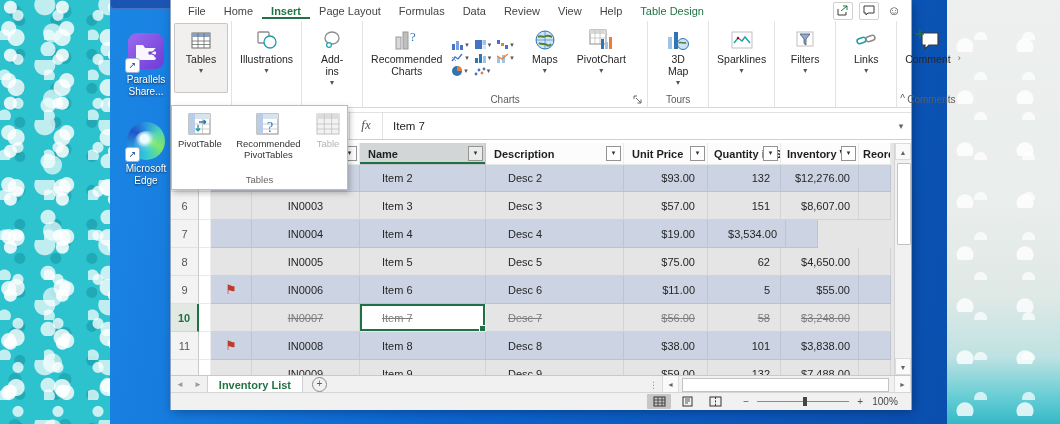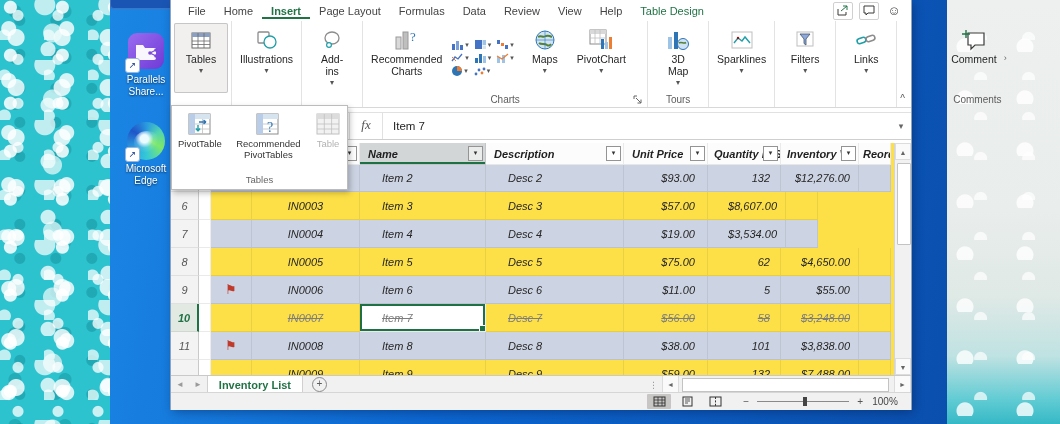--- a/index.html
+++ b/index.html
@@ -62,21 +62,21 @@
   .collapse{position:absolute;right:6px;bottom:3px;font-size:10px;color:#555;cursor:pointer;}
 
   
   .fbar{position:absolute;left:0;top:112px;right:0;height:26px;background:#fff;border-top:1px solid #e1e1e1;border-bottom:1px solid #cfcfcf;display:flex;align-items:center;}
   .namebox{width:178px;height:100%;border-right:1px solid #e1e1e1;}
   .fx{width:32px;text-align:center;font-style:italic;font-family:"Liberation Serif","DejaVu Serif",serif;color:#555;font-size:13px;border-right:1px solid #e1e1e1;align-self:stretch;line-height:24px;}
   .finput{flex:1;padding-left:10px;color:#1f1f1f;font-size:11.5px;}
   .fchev{width:20px;text-align:center;color:#666;font-size:9px;cursor:pointer;}
 
   
-  .sheet{position:absolute;left:0;top:143px;width:737px;height:232px;overflow:hidden;background:#fde047;font-style:italic;}
+  .sheet{position:absolute;left:0;top:143px;width:737px;height:232px;overflow:hidden;background:#e5e5e5;}
   .srow{display:flex;height:28px;}
   .srow.hdr{height:22px;}
   .srow.r5{height:27px;}
   .cell{box-sizing:border-box;border-right:1px solid rgba(0,0,0,.07);border-bottom:1px solid rgba(0,0,0,.08);display:flex;align-items:center;overflow:hidden;white-space:nowrap;}
   .c-gut{width:28px;background:#f3f3f3;justify-content:center;color:#555;border-right:1px solid #c9c9c9;}
   .c-a{width:12px;background:#fff;}
   .c-flag{width:41px;justify-content:center;}
   .c-id{width:108px;justify-content:center;}
   .c-name{width:126px;padding-left:22px;position:relative;}
   .c-desc{width:138px;padding-left:22px;}
@@ -431,21 +431,21 @@
                 </g>
               </svg>
             </span>
           <span class="blabel">Links</span>
           <span class="caret">▾</span>
         </div>
       </div>
       <div class="glabel"></div>
     </div>
 
-    <div class="rgroup" style="border-right:none;margin-left:46px;">
+    <div class="rgroup" style="border-right:none;">
       <div class="btnrow">
         <div class="bigbtn">
           <span class="bicon">
               <svg width="24" height="22" viewBox="0 0 24 22">
                 <path d="M6 4h16v12h-9l-4 4v-4H6z" fill="#fff" stroke="#3b3a39" stroke-width="1.2"></path>
                 <path d="M4 1v8M0 5h8" stroke="#217346" stroke-width="1.4"></path>
               </svg>
             </span>
           <span class="blabel">Comment</span>
         </div>
@@ -509,20 +509,21 @@
           <div class="cell c-re banded"></div>
         </div>
         <div class="srow">
           <div class="cell c-gut">6</div>
           <div class="cell c-a"></div>
           <div class="cell c-flag"></div>
           <div class="cell c-id">IN0003</div>
           <div class="cell c-name">Item 3</div>
           <div class="cell c-desc">Desc 3</div>
           <div class="cell c-price">$57.00</div>
+          <div class="cell c-qty">151</div>
           <div class="cell c-inv">$8,607.00</div>
           <div class="cell c-re"></div>
         </div>
         <div class="srow">
           <div class="cell c-gut">7</div>
           <div class="cell c-a"></div>
           <div class="cell c-flag banded"></div>
           <div class="cell c-id banded">IN0004</div>
           <div class="cell c-name banded">Item 4</div>
           <div class="cell c-desc banded">Desc 4</div>

